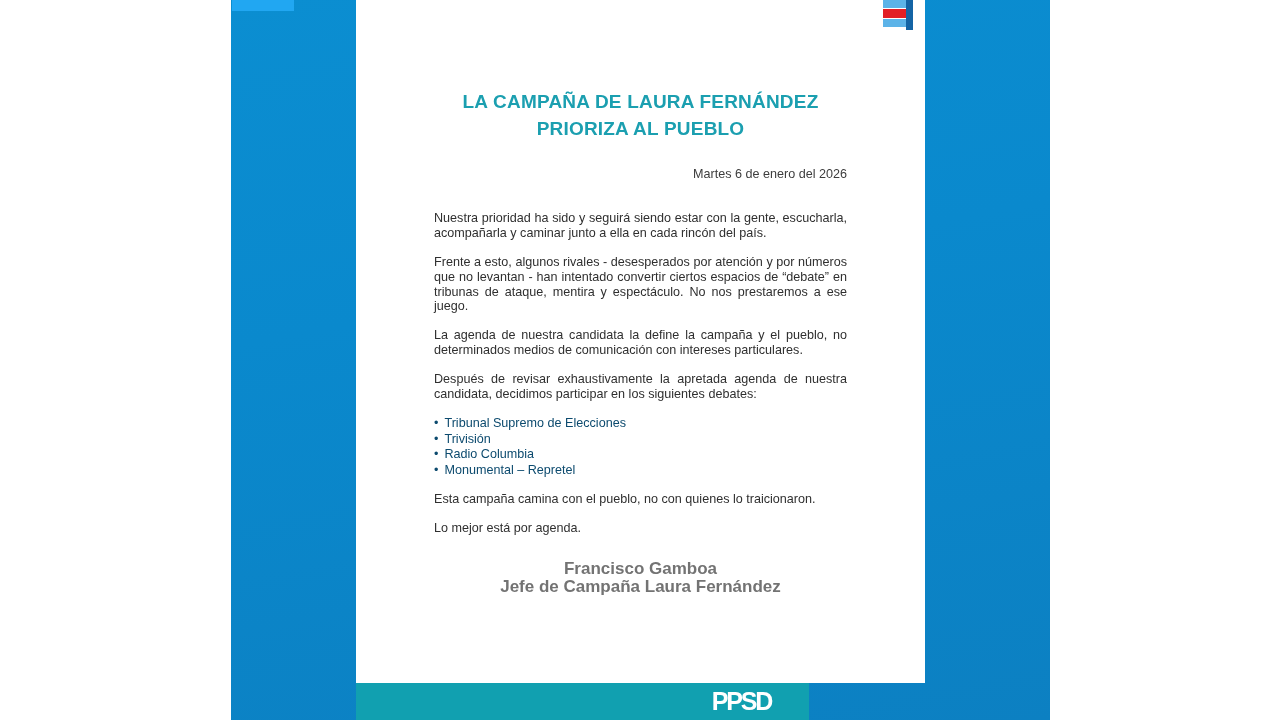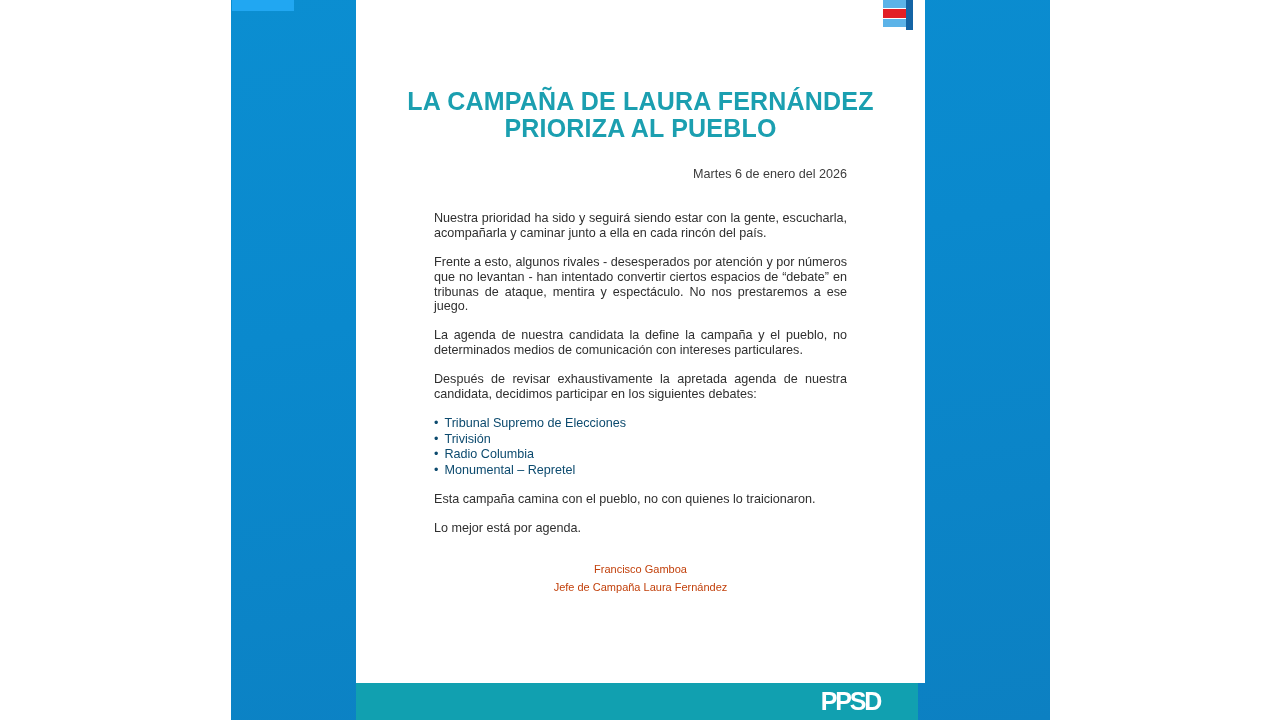--- a/index.html
+++ b/index.html
@@ -90,21 +90,21 @@
   #flag-mark .stripe { position:absolute; left:0; }
   #flag-mark .s1 { top:0;   width:24px; height:8px;  background:#5cb3e8; }
   #flag-mark .s2 { top:9px; width:24px; height:9px;  background:#e21f26; }
   #flag-mark .s3 { top:19px;width:24px; height:8px;  background:#5cb3e8; }
   #flag-mark .bar{ position:absolute; right:0; top:0; width:7px; height:30px; background:#1464a5; }
 
   
   #headline {
     text-align:center;
     color:#1b9fb0;
-    font-size:25px;
+    font-size:19px;
     font-weight:700;
     line-height:27px;
     letter-spacing:0.2px;
     padding:0 40px;
   }
   #headline span { display:block; }
 
   
   #letter-body {
     padding:0 78px 0 78px;
@@ -134,32 +134,32 @@
   }
   #debate-list li::before {
     content:"\2022";
     margin-right:6px;
   }
   .para-last { margin-bottom:14px; }
 
   #signature {
     text-align:center;
     margin-top:24px;
-    font-weight:400;
-    color:#c2410c;
-    font-size:11px;
+    font-weight:700;
+    color:#737373;
+    font-size:17px;
     line-height:18px;
   }
   #signature span { display:block; }
 
   
   #card-footer {
     position:absolute;
     left:356px; top:683px;
-    width:562px; height:37px;
+    width:453px; height:37px;
     background:#11a0b0;
   }
   #ppsd-logo {
     position:absolute;
     right:38px; top:4px;
     font-size:25px;
     font-weight:700;
     color:#ffffff;
     letter-spacing:-2.2px;
     font-style:normal;

